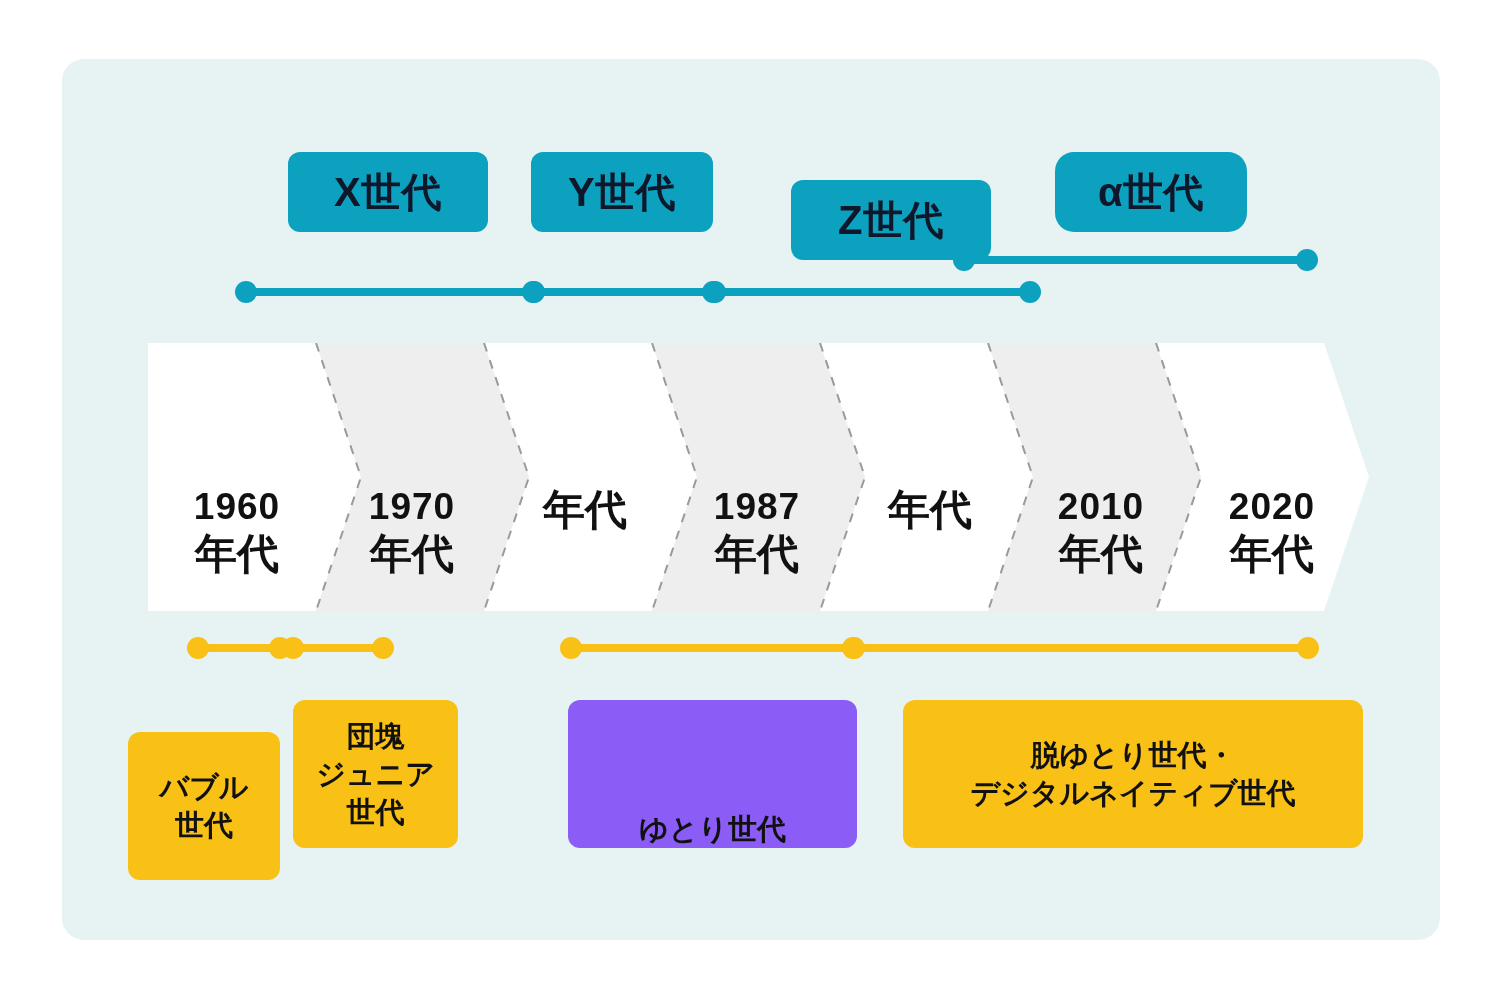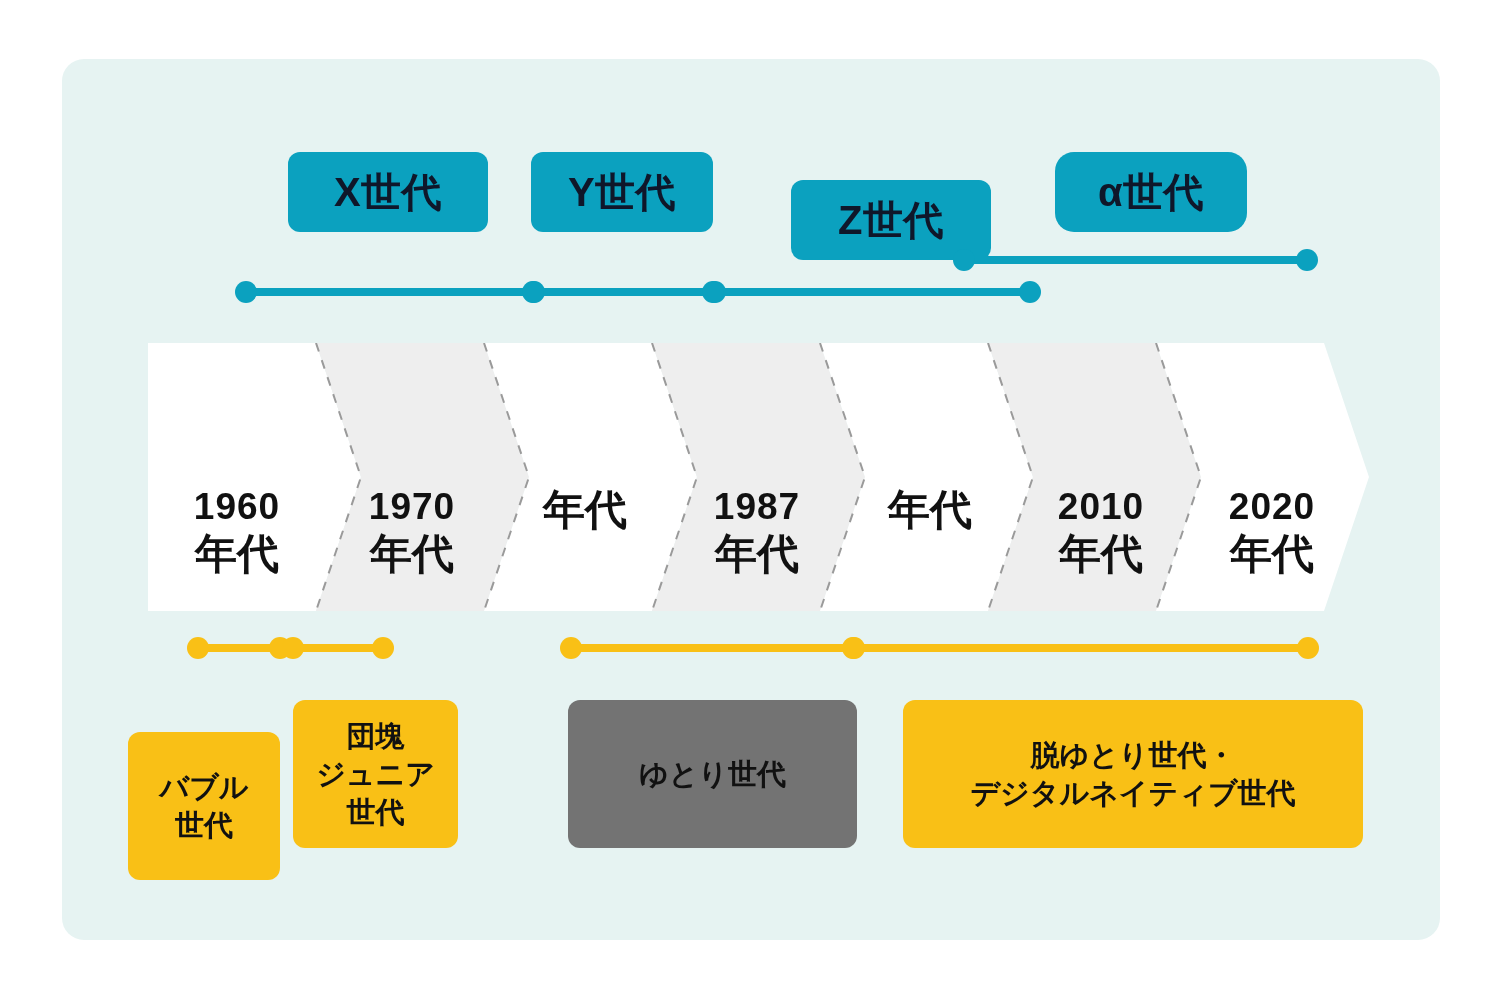--- a/index.html
+++ b/index.html
@@ -176,18 +176,18 @@
       <div class="dot yellow" style="left: 842px; top: 637px; background: rgb(249, 192, 22);"></div>
       <div class="dot yellow" style="left: 1297px; top: 637px; background: rgb(249, 192, 22);"></div>
     </div>
 
   <div id="bottom-boxes">
       <div class="box-yellow" style="left: 128px; top: 700px; width: 152px; height: 148px; background: rgb(249, 192, 22); margin-top: 32px;"><span>バブル
 世代</span></div>
       <div class="box-yellow" style="left: 293px; top: 700px; width: 165px; height: 148px; background: rgb(249, 192, 22);"><span>団塊
 ジュニア
 世代</span></div>
-      <div class="box-yellow" style="left: 568px; top: 700px; width: 289px; height: 148px; background: #737373;"><span>ゆとり世代</span></div>
+      <div class="box-yellow" style="left: 568px; top: 700px; width: 289px; height: 148px; background: #8b5cf6; align-items: flex-end;"><span>ゆとり世代</span></div>
       <div class="box-yellow" style="left: 903px; top: 700px; width: 460px; height: 148px; background: rgb(249, 192, 22);"><span>脱ゆとり世代・
 デジタルネイティブ世代</span></div>
     </div>
 
 </div>
 
 </body></html>

